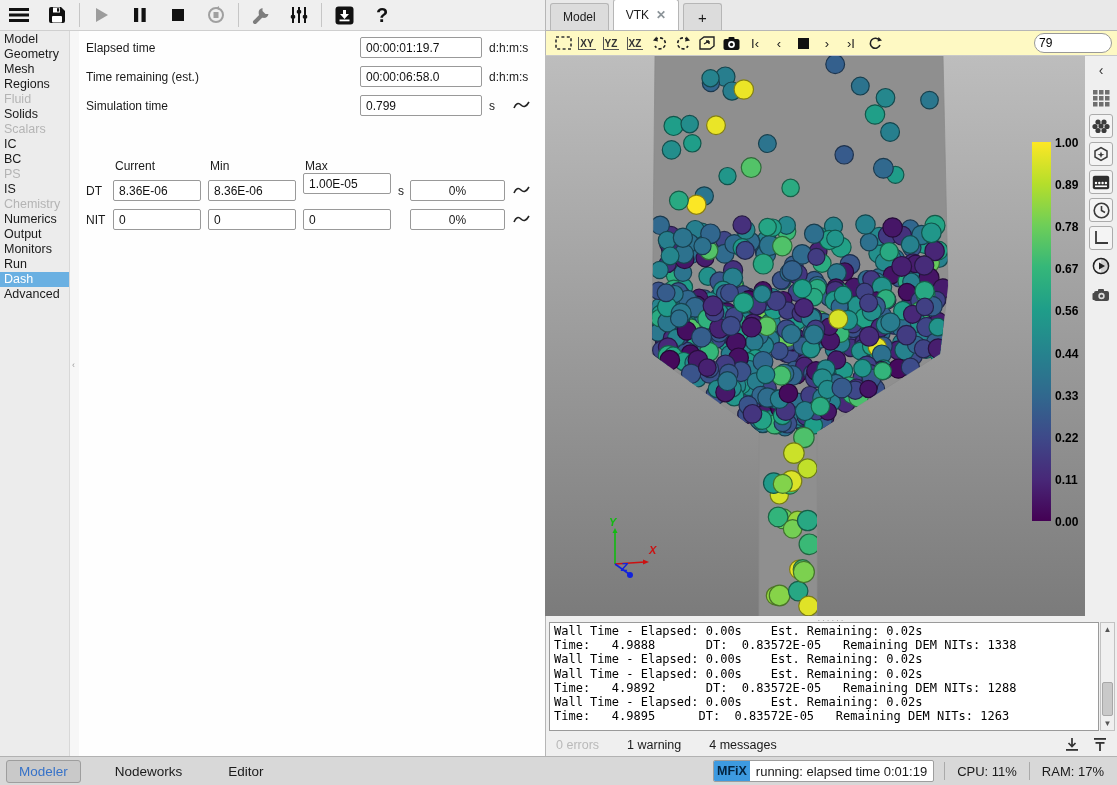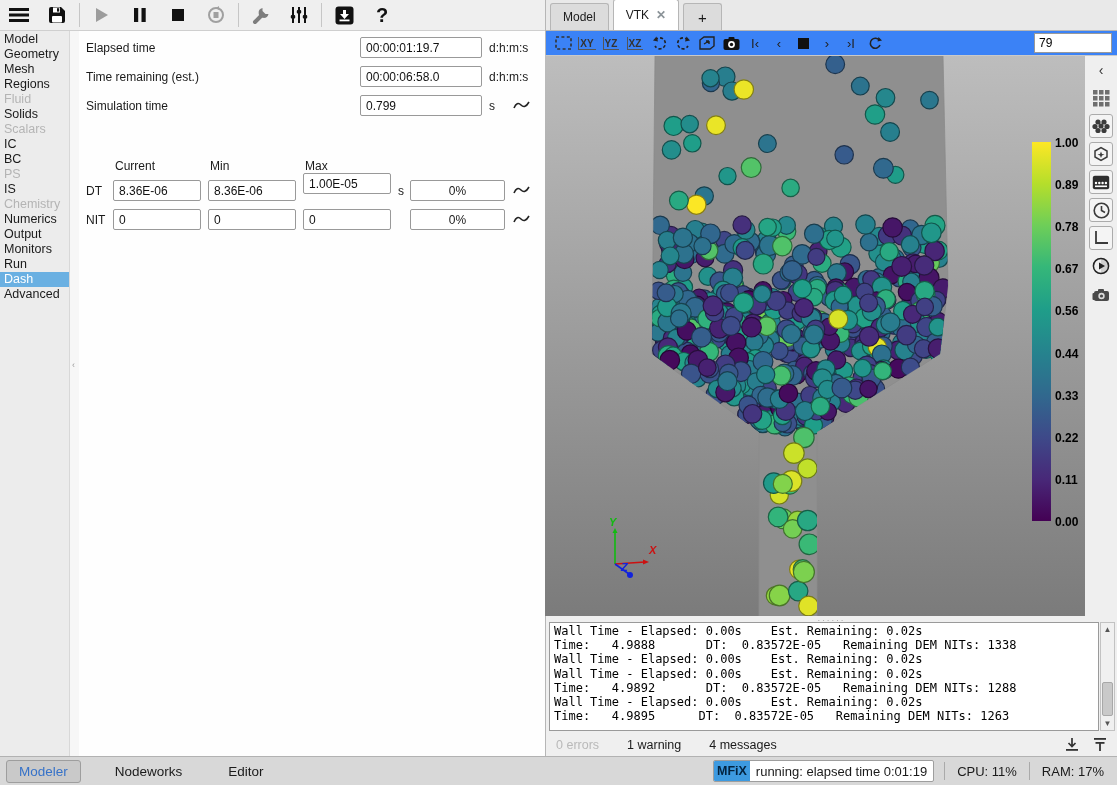--- a/index.html
+++ b/index.html
@@ -31,25 +31,25 @@
   .main-panel { position:absolute; left:79px; top:31px; width:466px; height:725px; background:#fefefe; }
   .fld-label { position:absolute; left:7px; font-size:12px; }
   .fld-input { position:absolute; width:122px; height:21px; border:1px solid #999; border-radius:2px; background:#fff; font:12px "Liberation Sans",sans-serif; padding:0 5px; color:#111; }
   .fld-unit { position:absolute; font-size:12px; }
   .plot-btn { position:absolute; width:20px; height:16px; display:flex; align-items:center; justify-content:center; }
   .tbl-head { position:absolute; font-size:12px; }
   .tbl-input { position:absolute; width:88px; height:21px; border:1px solid #999; border-radius:2px; background:#fff; font:12px "Liberation Sans",sans-serif; padding:0 5px; color:#111; }
   .prog { position:absolute; width:95px; height:21px; border:1px solid #999; border-radius:2px; background:#fff; display:flex; align-items:center; justify-content:center; font-size:12px; }
 
   
-  .vtk-toolbar { position:absolute; left:545px; top:31px; width:572px; height:25px; background:#3b82f6; border-left:1px solid #b6b6b6; border-bottom:1px solid #c9c9c9; display:flex; align-items:center; padding-left:5px; }
+  .vtk-toolbar { position:absolute; left:545px; top:31px; width:572px; height:25px; background:#fef9c3; border-left:1px solid #b6b6b6; border-bottom:1px solid #c9c9c9; display:flex; align-items:center; padding-left:5px; }
   .vbtn { width:24px; height:22px; display:flex; align-items:center; justify-content:center; color:#222; }
   .view-lbl { font-size:10px; font-weight:bold; color:#333; border-left:1px solid #555; border-bottom:1px solid #555; padding:1px 2px 0 1px; }
   .nav-gl { font-size:13px; color:#222; }
-  .frame-input { position:absolute; right:5px; top:2px; width:78px; height:20px; border:1px solid #999; border-radius:0; font:12px "Liberation Sans",sans-serif; padding:0 4px; background:#fff; }
+  .frame-input { position:absolute; right:5px; top:2px; width:78px; height:20px; border:1px solid #999; border-radius:10px; font:12px "Liberation Sans",sans-serif; padding:0 4px; background:#fff; }
 
   
   .viewport { position:absolute; left:545px; top:56px; width:620px; height:560px; overflow:hidden; }
   .vp-time { position:absolute; top:18px; right:10px; font-size:22px; color:#161616; letter-spacing:1px; }
   .cbar { position:absolute; width:19px; }
   .cbar-ticks { position:absolute; font-size:12px; font-weight:bold; color:#000; }
   .cbar-tick { position:absolute; left:0; white-space:nowrap; }
   .side-strip { position:absolute; left:1085px; top:56px; width:32px; height:560px; background:#efefef; display:flex; flex-direction:column; align-items:center; gap:4px; padding-top:2px; }
   .sbtn { width:24px; height:24px; display:flex; align-items:center; justify-content:center; }
   .sbtn.framed { border:1px solid #ababab; border-radius:3px; background:#f4f4f4; }

